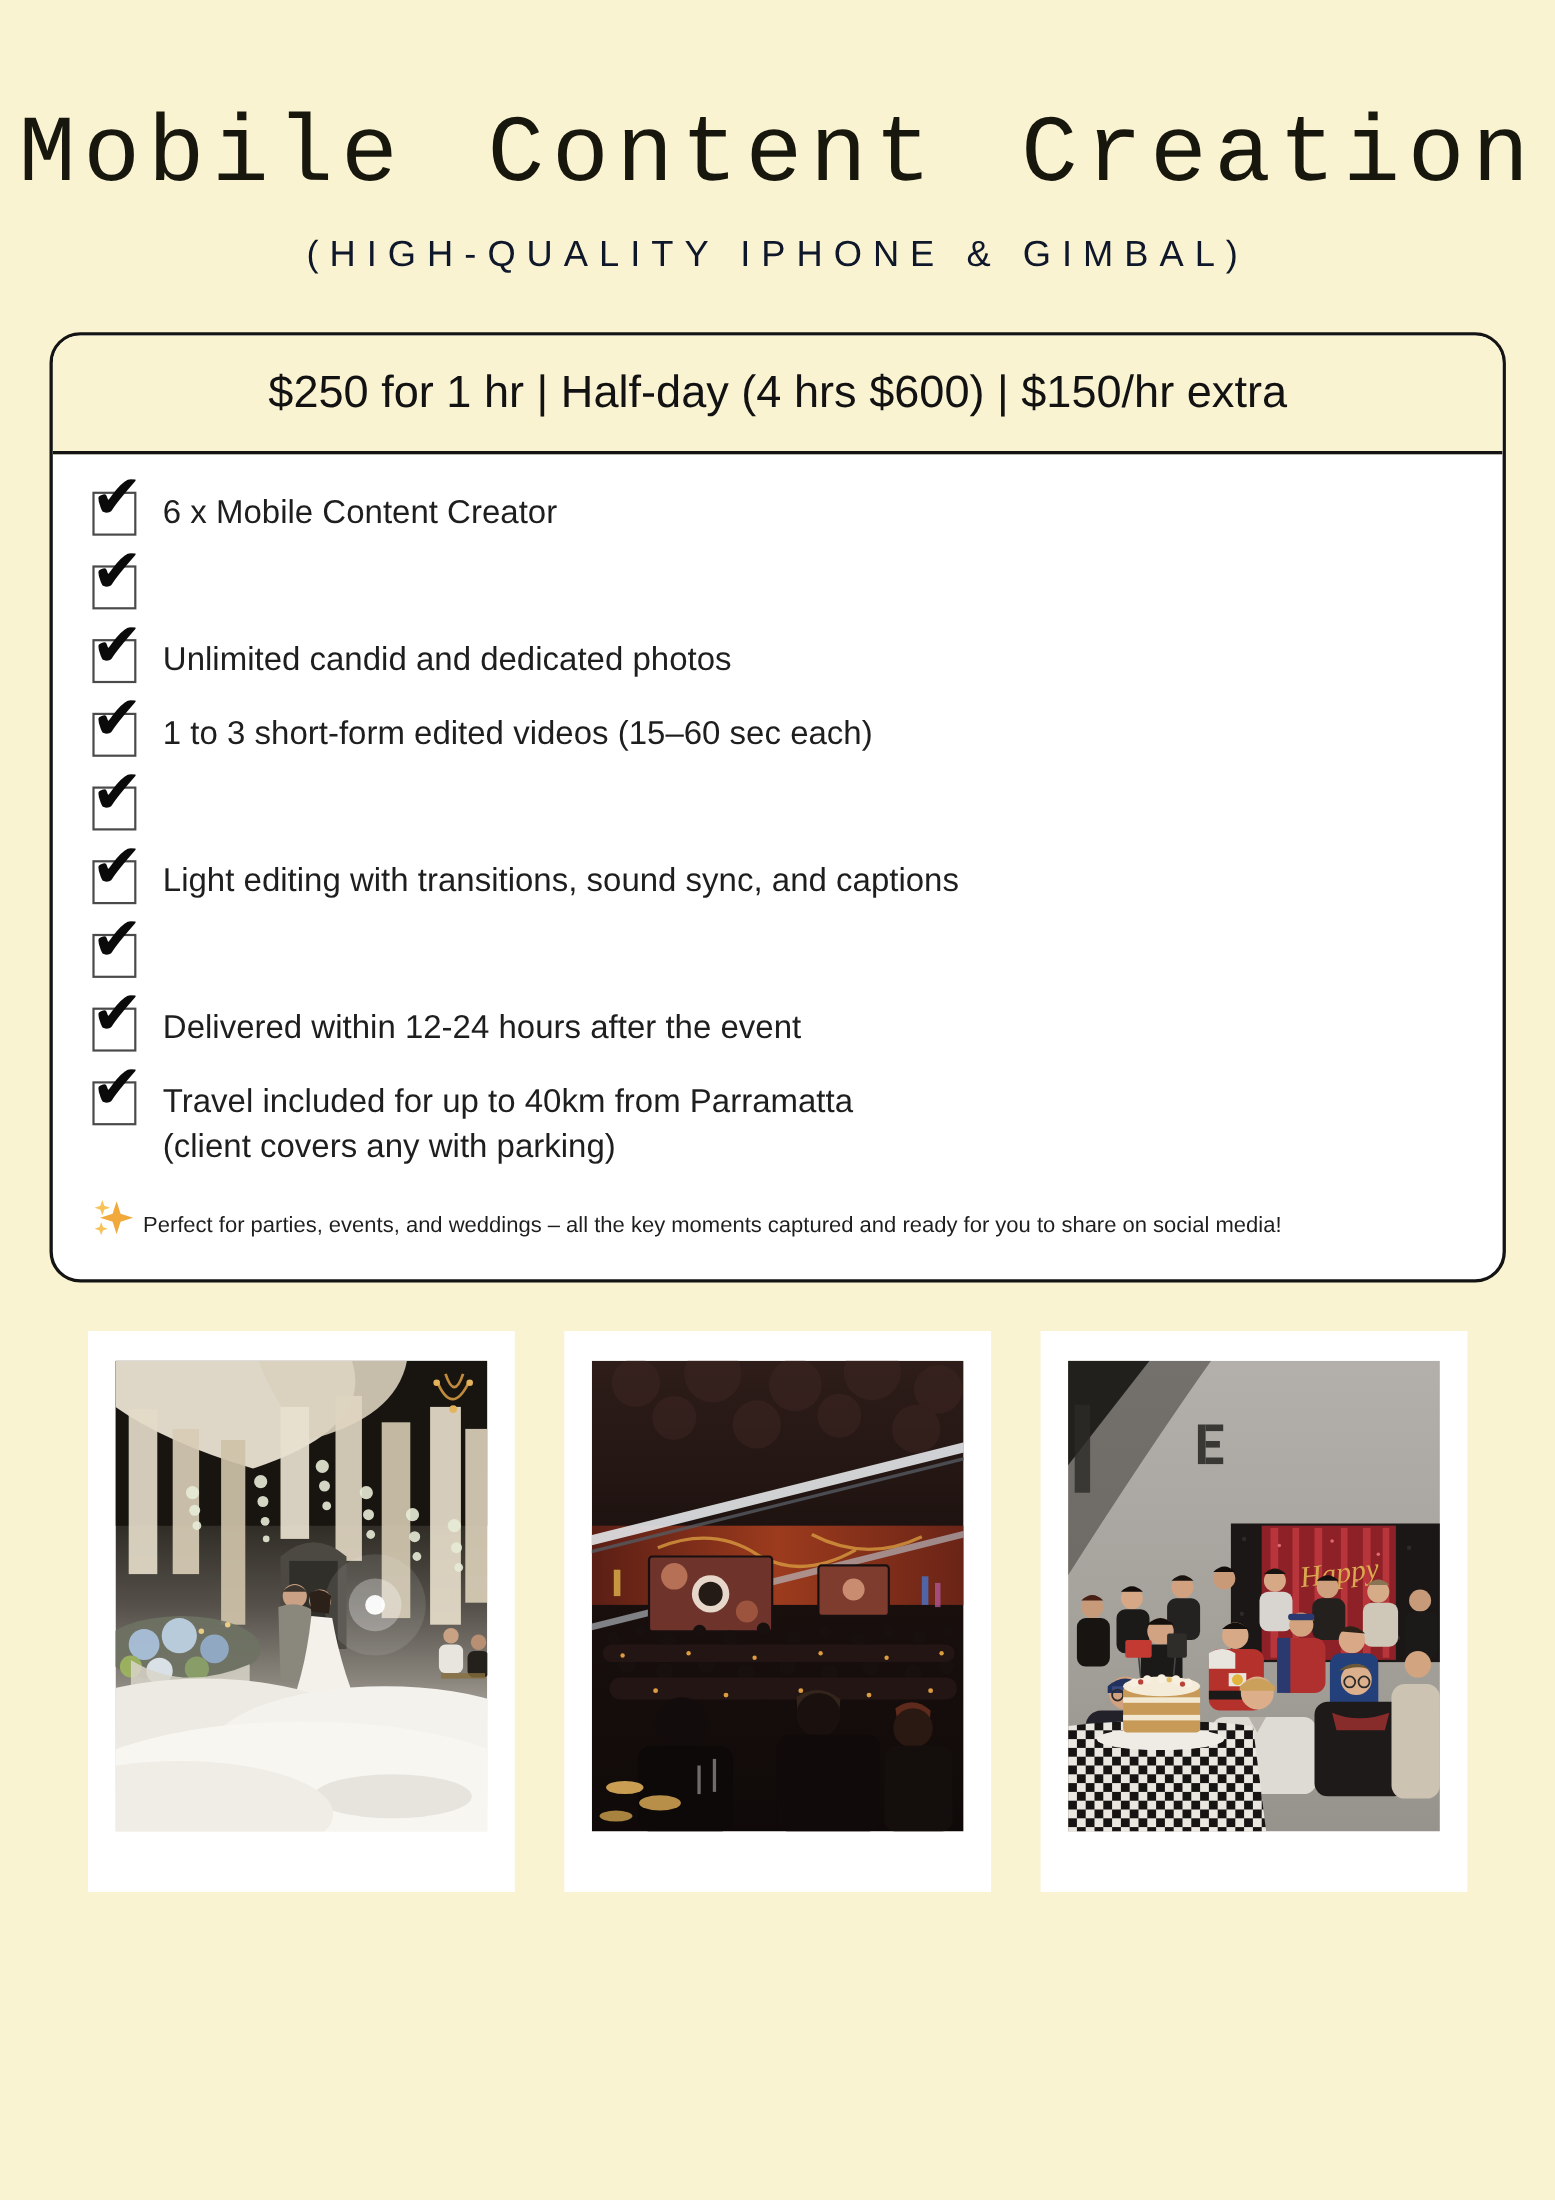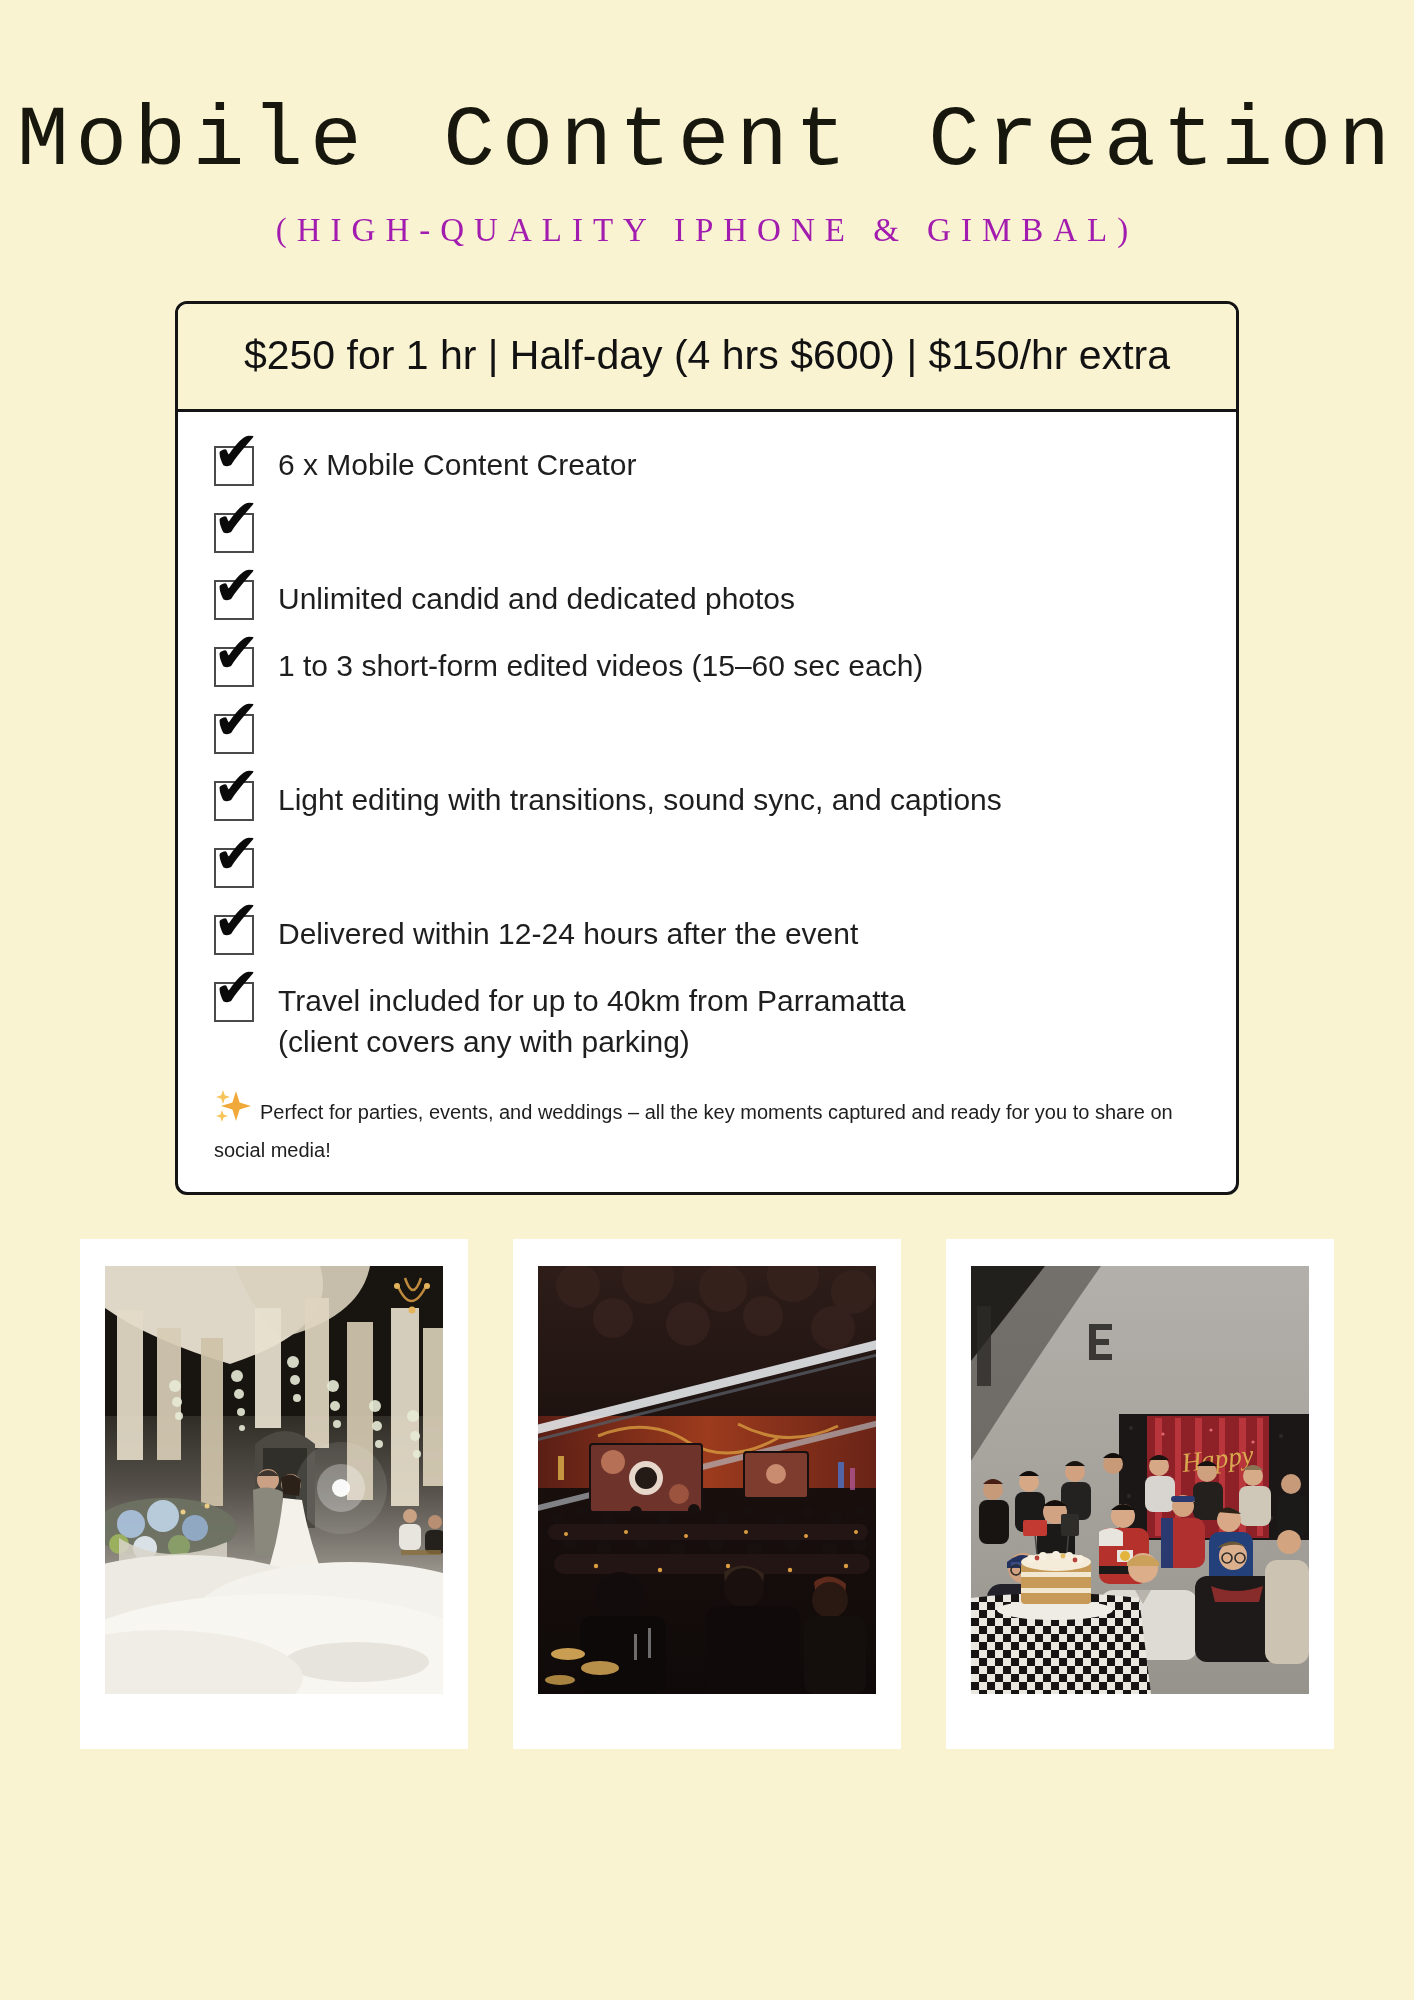--- a/index.html
+++ b/index.html
@@ -8,25 +8,25 @@
     background:#FAF3D2;color:#1c1c1c;
     font-family:"Liberation Sans", sans-serif;
   }
   .page-title{
     margin:0;padding-top:92px;text-align:center;
     font-family:Liberation Mono, monospace;font-weight:400;
     font-size:86px;letter-spacing:7px;word-spacing:16px;color:#17170e;
   }
   .page-subtitle{
     margin-top:22px;text-align:center;
-    font-size:33px;letter-spacing:10px;color:#a21caf;font-weight:400;font-family:Liberation Serif, serif;
+    font-size:33px;letter-spacing:10px;color:#0f172a;font-weight:400;
   }
   .pricing-box{
-    width:1064px;margin:52px auto 0;box-sizing:border-box;
-    border:3.5px solid #141414;border-radius:12px;background:#ffffff;overflow:hidden;
+    width:1324px;margin:52px auto 0;box-sizing:border-box;
+    border:3.5px solid #141414;border-radius:28px;background:#ffffff;overflow:hidden;
   }
   .price-header{
     background:#FAF3D2;border-bottom:3px solid #141414;
     text-align:center;padding:28px 10px 30px;font-size:41px;color:#121212;
   }
   .box-body{padding:32px 40px 26px 36px;}
   .checklist{list-style:none;margin:0;padding:0;}
   .check-item{
     display:flex;align-items:flex-start;gap:24px;
     margin-bottom:25px;font-size:30px;line-height:1.38;color:#1e1e1e;

